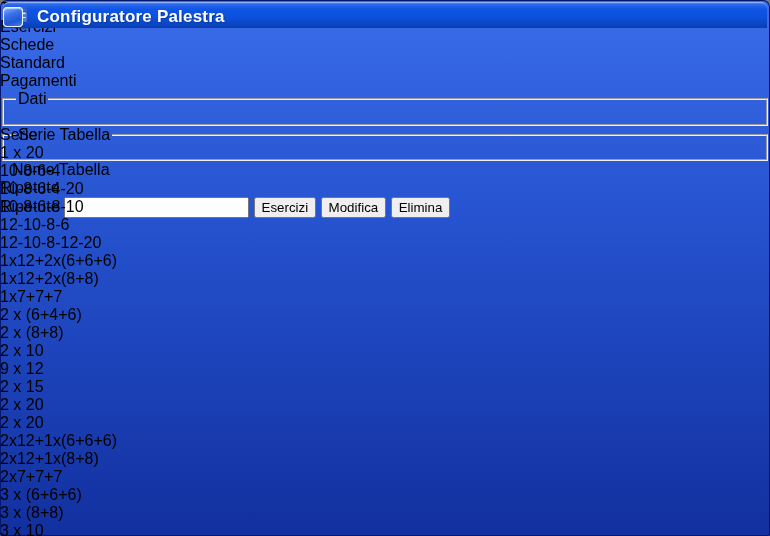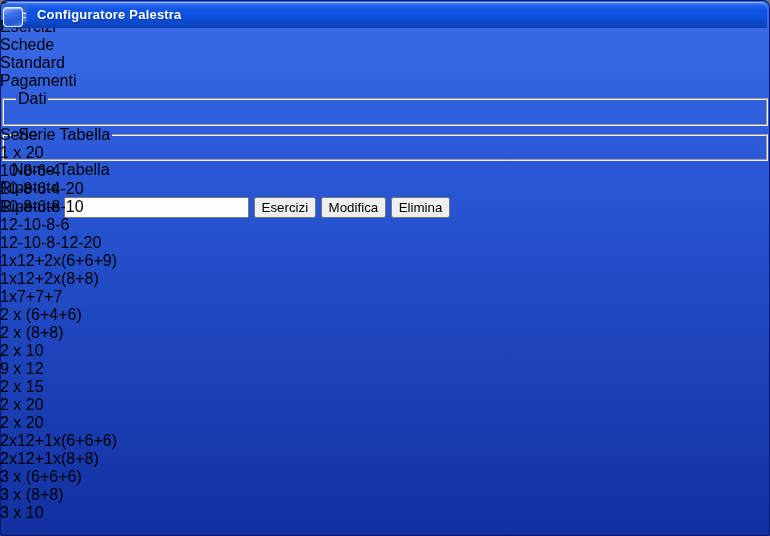--- a/index.html
+++ b/index.html
@@ -6,21 +6,21 @@
   *{box-sizing:border-box;}
   .window{position:relative;width:770px;height:536px;overflow:hidden;
     border-radius:7px 7px 2px 2px;
     background:linear-gradient(180deg,#3a6cea 0%,#2450cc 45%,#12309f 100%);
     box-shadow:inset 0 0 0 1px #04176e;}
   
   .titlebar{position:absolute;top:2px;left:3px;right:3px;height:26px;border-radius:6px 6px 0 0;
     background:linear-gradient(180deg,#5a94f6 0%,#2a68ee 10%,#0f55e6 28%,#0c50dc 60%,#0a45c0 88%,#0a3dab 100%);
     box-shadow:inset 0 1px 0 rgba(255,255,255,.35);}
   .app-icon{position:absolute;left:9px;top:5px;width:17px;height:17px;}
-  .title-text{position:absolute;left:34px;top:5px;color:#fff;font-weight:bold;font-size:13px;
+  .title-text{position:absolute;left:34px;top:5px;color:#fff;font-weight:bold;font-size:17px;
     text-shadow:1px 1px 1px #083aa6;letter-spacing:.2px;}
   .winbtn{position:absolute;top:5px;width:20px;height:20px;border:1px solid #e9f1ff;border-radius:4px;
     background:linear-gradient(160deg,#8cb0f8 0%,#3a71ec 35%,#2057d2 70%,#4a7cea 100%);
     box-shadow:inset 0 1px 1px rgba(255,255,255,.6);cursor:pointer;}
   .winbtn.close{background:linear-gradient(160deg,#f2a castellano;}
   .winbtn.min{right:51px}.winbtn.max{right:28px}
   .winbtn.close{right:5px;background:linear-gradient(160deg,#f4a68c 0%,#e2593a 35%,#c83a18 70%,#e0603f 100%);}
   .glyph-min{position:absolute;left:4px;bottom:4px;width:8px;height:3px;background:#fff;}
   .glyph-max{position:absolute;left:4px;top:5px;width:10px;height:9px;border:1px solid #fff;border-top:3px solid #fff;}
   .glyph-x{position:absolute;left:50%;top:50%;width:12px;height:12px;transform:translate(-50%,-50%);}
@@ -136,32 +136,33 @@
     <div class="grid" style="position:absolute;">
       <div class="grid-header">Serie</div>
       <div class="grid-body">
 
       <div class="grid-row">1 x 20</div>
           <div class="grid-row alt">10-8-6-4</div>
           <div class="grid-row">10-8-6-4-20</div>
           <div class="grid-row alt">10-8-6-8-10</div>
           <div class="grid-row">12-10-8-6</div>
           <div class="grid-row alt">12-10-8-12-20</div>
-          <div class="grid-row">1x12+2x(6+6+9)</div>
+          <div class="grid-row">1x12+2x(6+6+6)</div>
           <div class="grid-row alt">1x12+2x(8+8)</div>
           <div class="grid-row">1x7+7+7</div>
           <div class="grid-row alt">2 x (6+4+6)</div>
           <div class="grid-row">2 x (8+8)</div>
           <div class="grid-row alt">2 x 10</div>
           <div class="grid-row">9 x 12</div>
           <div class="grid-row alt">2 x 15</div>
           <div class="grid-row">2 x 20</div>
           <div class="grid-row alt">2 x 20</div>
           <div class="grid-row">2x12+1x(6+6+6)</div>
           <div class="grid-row alt">2x12+1x(8+8)</div>
+          <div class="grid-row">2x7+7+7</div>
           <div class="grid-row alt">3 x (6+6+6)</div>
           <div class="grid-row">3 x (8+8)</div>
           <div class="grid-row alt">3 x 10</div>
         </div>
       <div class="vscroll" style="position:absolute;top:0;right:0;bottom:0;">
         <div class="sbtn"><span class="tri-up"></span></div>
         <div class="strack">
           <div class="sthumb"><span class="grip"></span></div>
         </div>
         <div class="sbtn"><span class="tri-down"></span></div>

